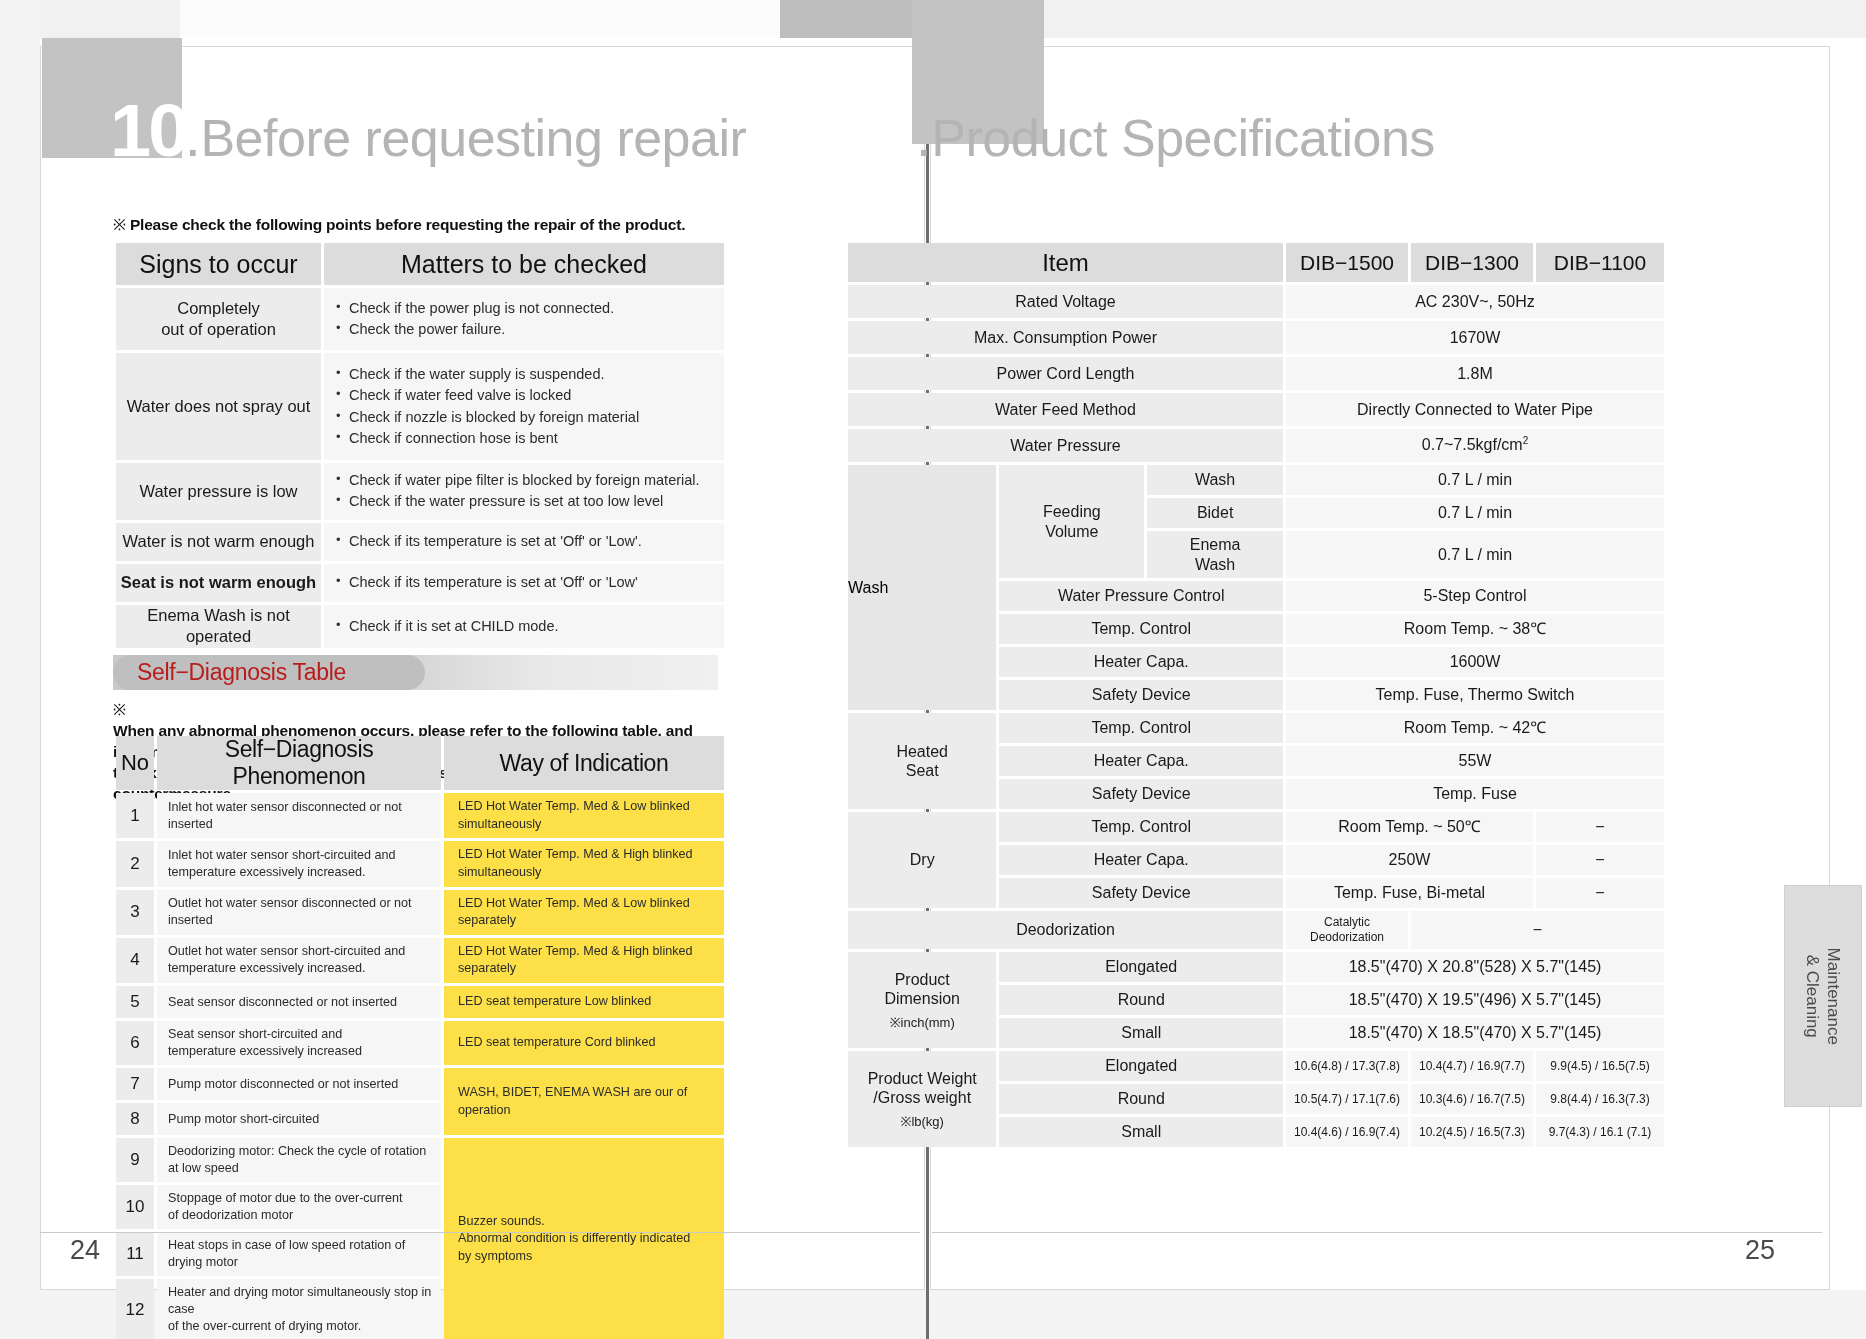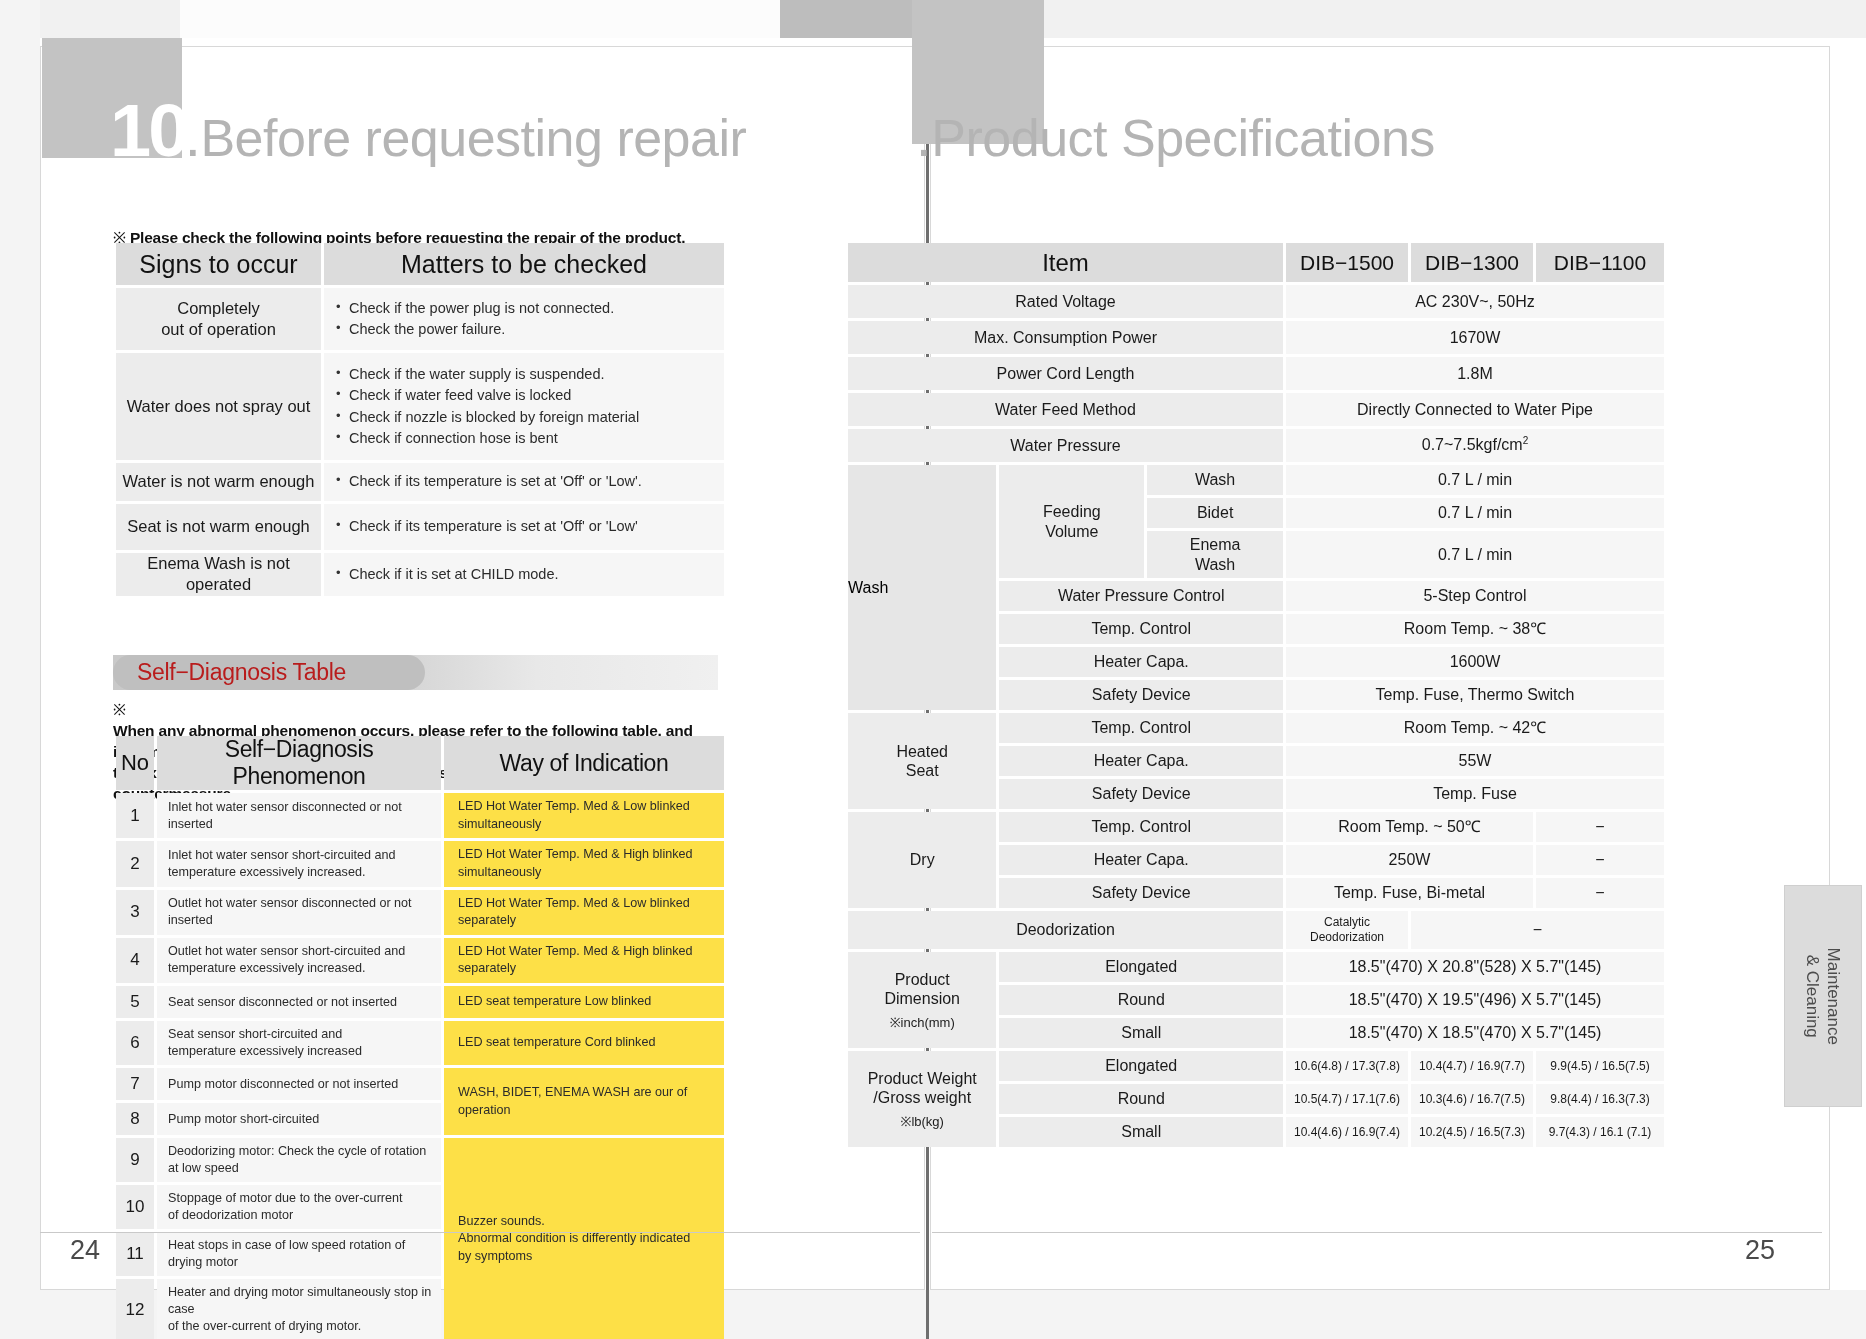--- a/index.html
+++ b/index.html
@@ -168,21 +168,21 @@
 
   <div class="numbg10"></div>
   <div class="numbg11"></div>
 
   <div class="chapter" id="chapter10">
     <span class="num">10</span>
     <span class="dot">.</span>
     <span class="title">Before requesting repair</span>
   </div>
 
-  <div class="note" id="note-trouble" style="left:113px; top:228px;">
+  <div class="note" id="note-trouble" style="left:113px; top:215px;">
     <span class="mark">※</span>
     <span>Please check the following points before requesting the repair of the product.</span>
   </div>
 
   <table class="tbl" id="tbl-trouble">
     <thead>
       <tr>
         <th class="h-cell c1">Signs to occur</th>
         <th class="h-cell c2">Matters to be checked</th>
       </tr>
@@ -202,29 +202,38 @@
           <td class="v-cell c2">
             <ul>
               <li>Check if the water supply is suspended.</li>
               <li>Check if water feed valve is locked</li>
               <li>Check if nozzle is blocked by foreign material</li>
               <li>Check if connection hose is bent</li>
             </ul>
           </td>
         </tr>
         <tr>
+          <td class="l-cell c1" style="height: 55px;">Water pressure is low</td>
+          <td class="v-cell c2">
+            <ul>
+              <li>Check if water pipe filter is blocked by foreign material.</li>
+              <li>Check if the water pressure is set at too low level</li>
+            </ul>
+          </td>
+        </tr>
+        <tr>
           <td class="l-cell c1" style="height: 38px;">Water is not warm enough</td>
           <td class="v-cell c2">
             <ul>
               <li>Check if its temperature is set at 'Off' or 'Low'.</li>
             </ul>
           </td>
         </tr>
         <tr>
-          <td class="l-cell c1" style="height: 46px;">Seat is not warm enough</td>
+          <td class="l-cell c1" style="height: 38px; font-weight: bold;">Seat is not warm enough</td>
           <td class="v-cell c2">
             <ul>
               <li>Check if its temperature is set at 'Off' or 'Low'</li>
             </ul>
           </td>
         </tr>
         <tr>
           <td class="l-cell c1" style="height: 38px;">Enema Wash is not operated</td>
           <td class="v-cell c2">
             <ul>

